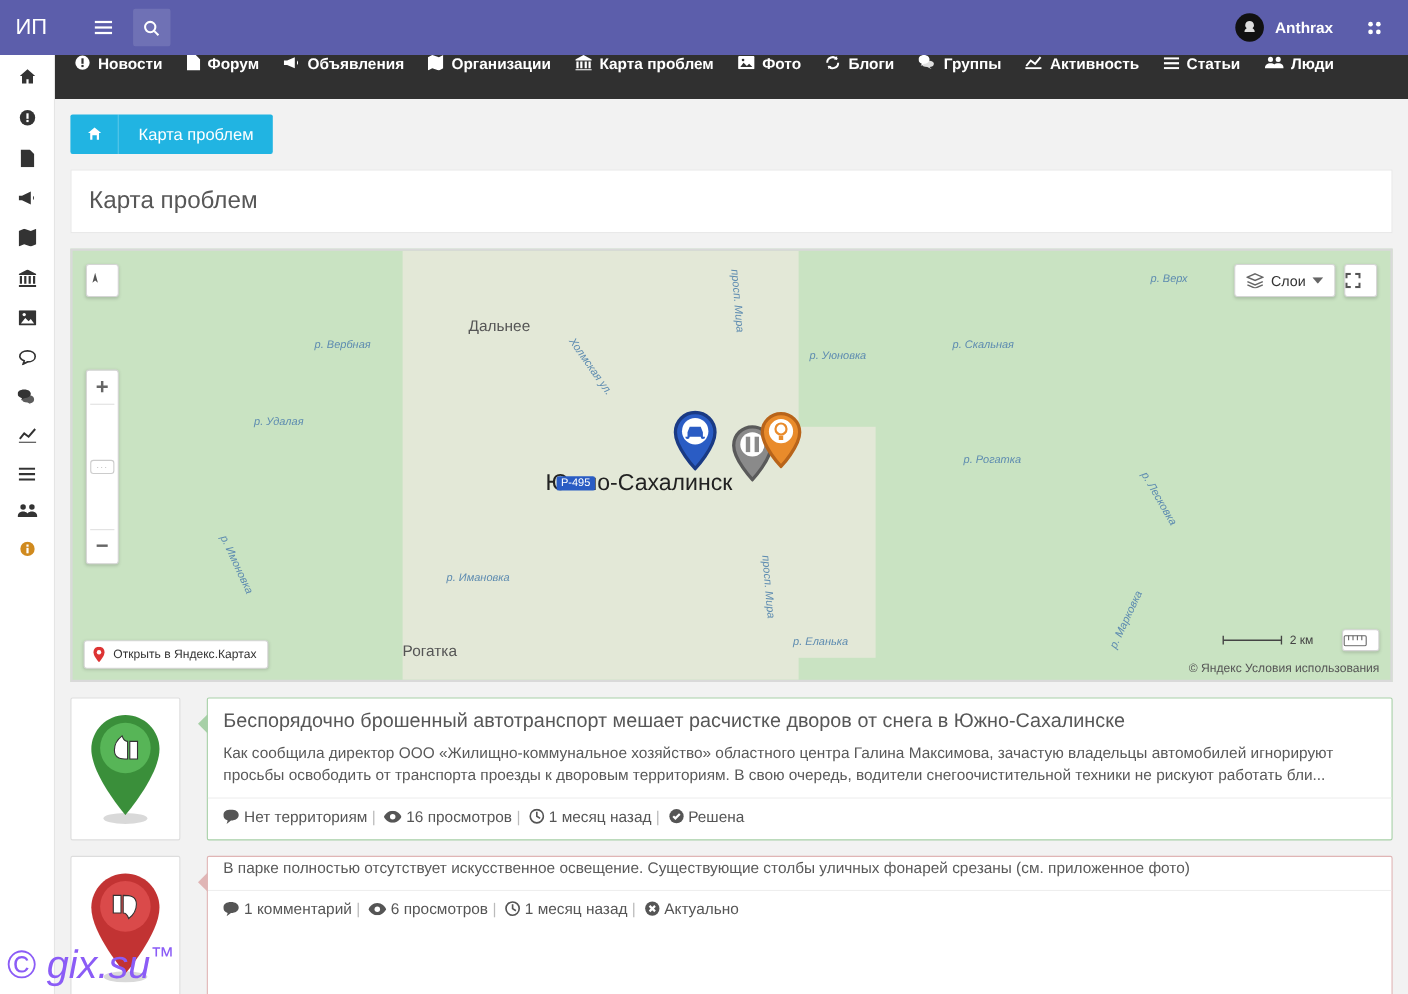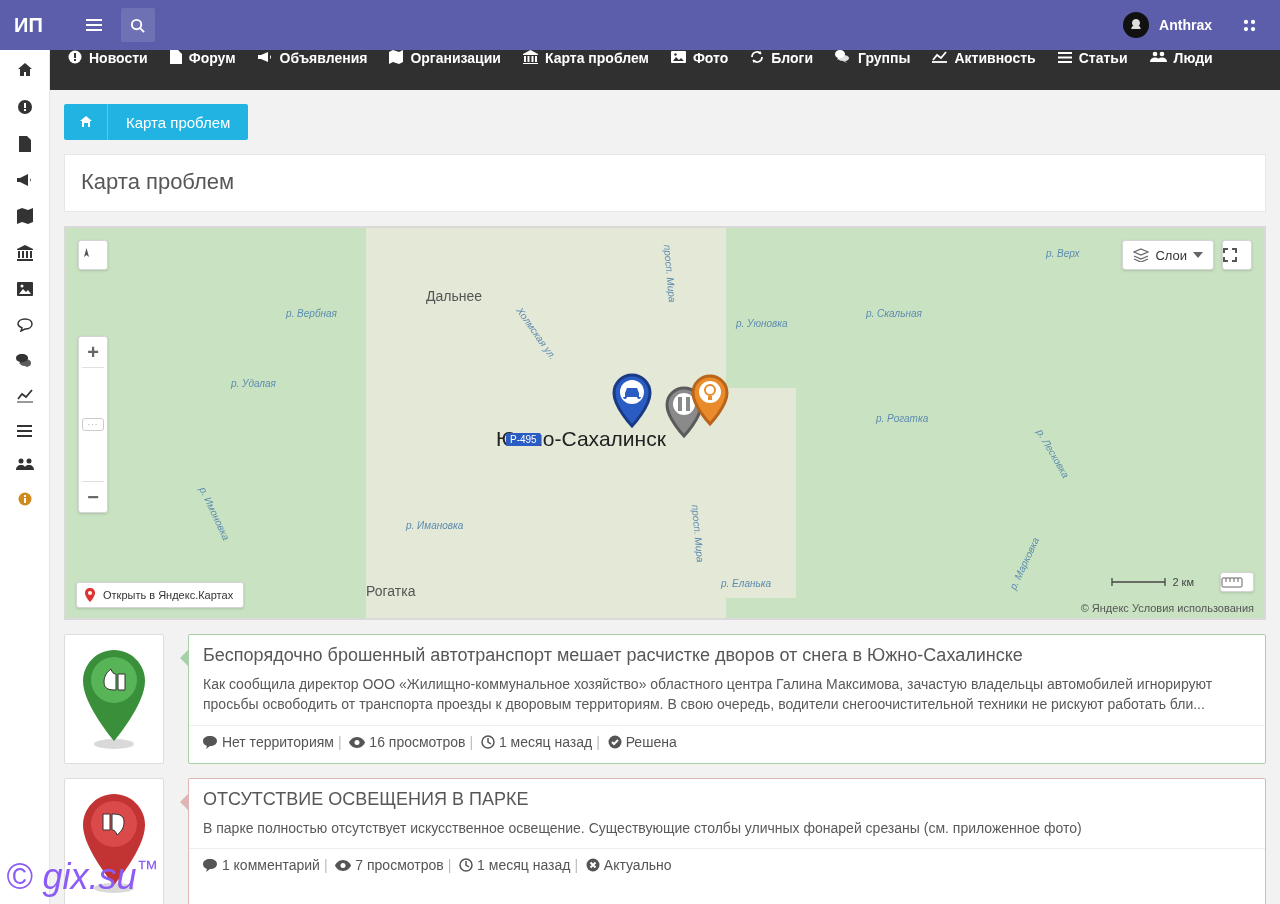--- a/index.html
+++ b/index.html
@@ -12,21 +12,21 @@
   --green:#3a8f3a;
   --red:#b63535;
   --link:#519cbb;
 }
 *{box-sizing:border-box;margin:0;padding:0}
 html,body{height:100%}
 body{font-family:Arial,Helvetica,sans-serif;font-size:14px;background:var(--bg);color:#333}
 
 
 .topbar{height:50px;background:var(--purple);display:flex;align-items:center;color:#fff;padding:0 14px;gap:10px}
-.brand{font-size:20px;font-weight:700;margin-right:24px}
+.brand{font-size:20px;font-weight:400;margin-right:24px}
 .iconbt{width:34px;height:34px;border-radius:2px;display:flex;align-items:center;justify-content:center;cursor:pointer}
 .iconbt.search{background:rgba(255,255,255,.12)}
 .tb-spacer{flex:1}
 .avatar{width:26px;height:26px;border-radius:50%;background:#111;display:flex;align-items:center;justify-content:center}
 .avatar svg{width:16px;height:16px;fill:#ddd}
 .user{font-weight:700;margin-right:10px}
 
 
 .leftrail{position:fixed;top:50px;left:0;bottom:0;width:50px;background:#fff;border-right:1px solid #e5e5e5;display:flex;flex-direction:column;align-items:center;padding-top:12px;gap:18px}
 .leftrail .ri{color:#333;font-size:14px;cursor:pointer;width:26px;text-align:center}
@@ -415,32 +415,31 @@
     <div class="pthumb">
           <svg width="80" height="110" viewBox="0 0 80 110">
     <ellipse cx="40" cy="100" rx="20" ry="5" fill="#000" opacity=".15"></ellipse>
     <path d="M40 6c17 0 31 14 31 31 0 24-31 60-31 60S9 61 9 37C9 20 23 6 40 6z" fill="#c23333"></path>
     <circle cx="40" cy="36" r="23" fill="#da4a4a"></circle>
     <path d="M50 34c0 6-3 10-7 13-1-3-2-5-5-5V26c5 0 12 0 12 8zM36 42h-7V26h7z" fill="#fff" stroke="#333" stroke-width="1"></path>
   </svg>
         </div>
     <div class="pcard bad">
       <div class="arrow"></div>
-      <div class="ptitle">ОТСУТСТВИЕ ОСВЕЩЕНИЯ В ПАРКЕ</div>
       <div class="pbody">В парке полностью отсутствует искусственное освещение. Существующие столбы уличных фонарей срезаны (см. приложенное фото)</div>
       <div class="pmeta">
         <svg width="15" height="13" viewBox="0 0 15 13" fill="#555" style="vertical-align:-2px">
               <path d="M0 5c0-3 3-5 7-5s7 2 7 5-3 5-7 5l-4 3 1-3C1 9 0 7 0 5z"></path>
             </svg>
         <span>1 комментарий</span><span class="sep">|</span>
         <svg width="16" height="11" viewBox="0 0 16 11" fill="#555" style="vertical-align:-1px">
               <path d="M8 0C4 0 1 3 0 5.5 1 8 4 11 8 11s7-3 8-5.5C15 3 12 0 8 0z"></path>
               <circle cx="8" cy="5.5" r="2.5" fill="#fff"></circle>
             </svg>
-        <span>7 просмотров</span><span class="sep">|</span>
+        <span>6 просмотров</span><span class="sep">|</span>
         <svg width="14" height="14" viewBox="0 0 14 14" fill="none" stroke="#555" stroke-width="1.5" style="vertical-align:-2px">
               <circle cx="7" cy="7" r="6"></circle>
               <path d="M7 3v4l3 2"></path>
             </svg>
         <span>1 месяц назад</span><span class="sep">|</span>
         <svg width="14" height="14" viewBox="0 0 14 14" fill="#555" style="vertical-align:-2px">
               <circle cx="7" cy="7" r="6.5"></circle>
               <path d="M4.5 4.5l5 5M9.5 4.5l-5 5" stroke="#fff" stroke-width="2"></path>
             </svg>
         <span>Актуально</span>

